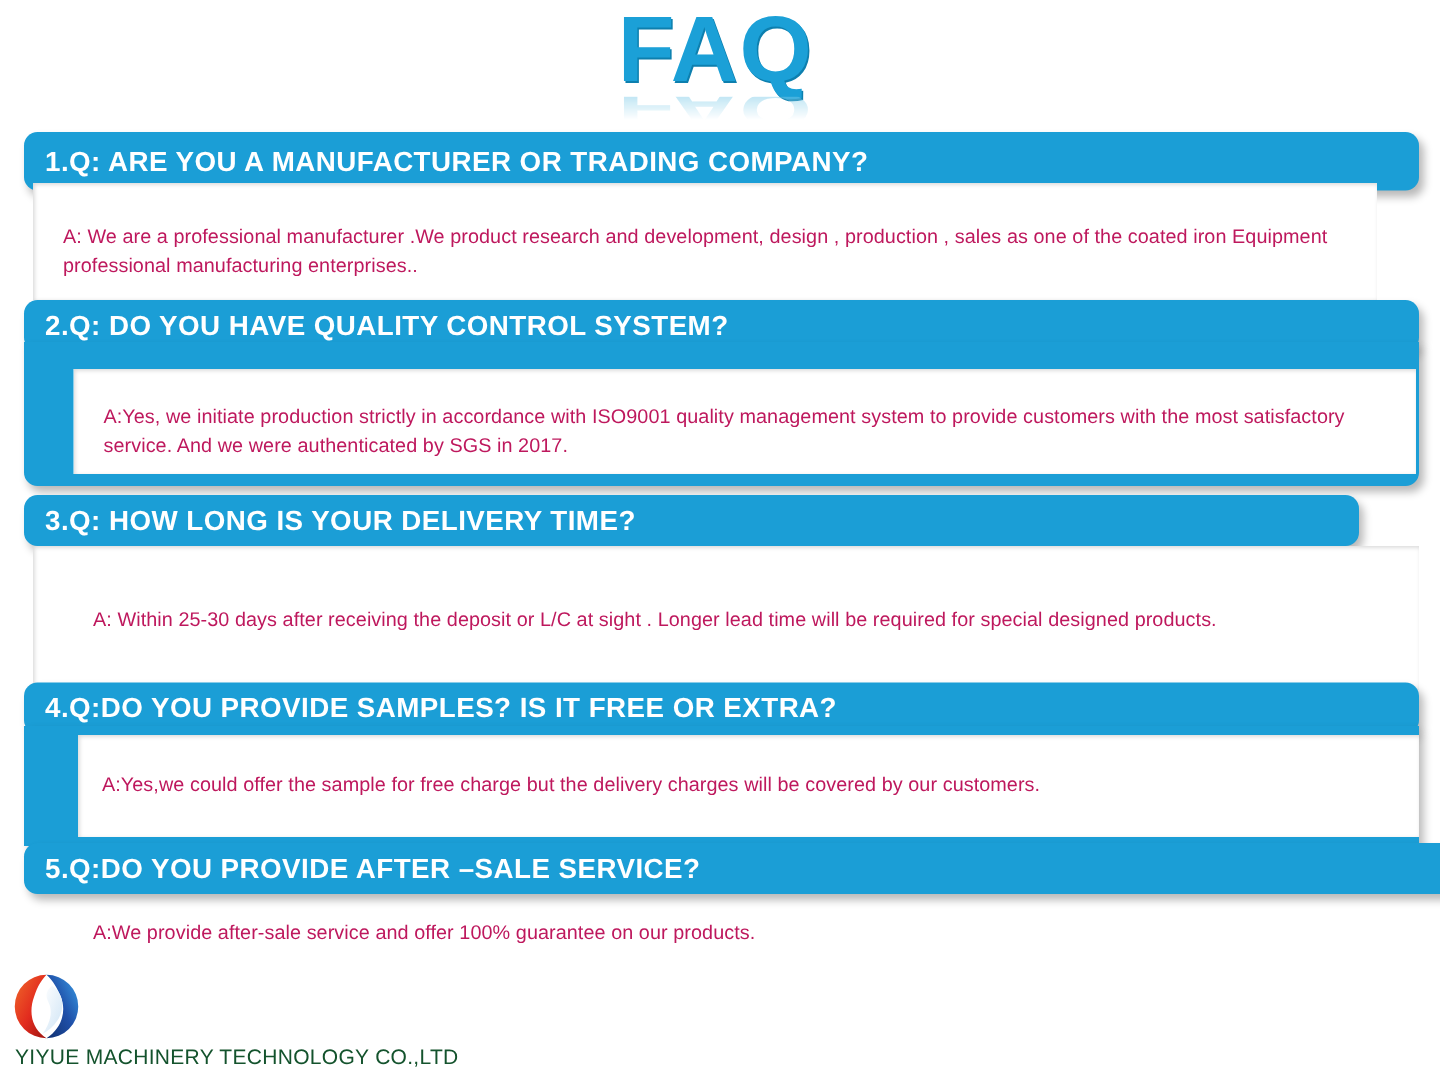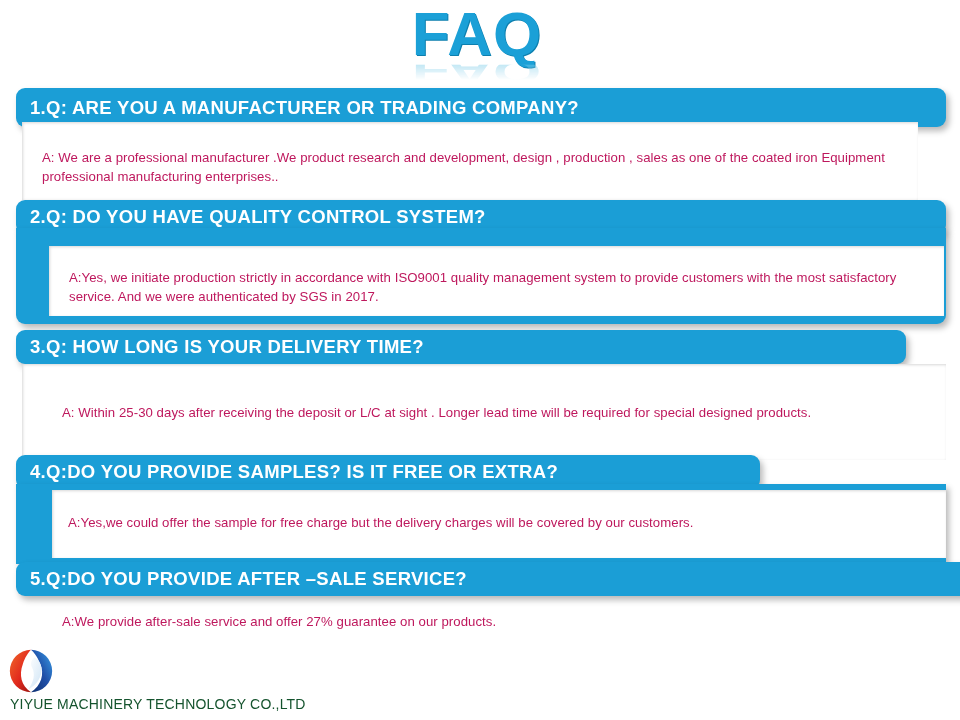--- a/index.html
+++ b/index.html
@@ -132,33 +132,33 @@
 
 <div class="faq-block">
   <div class="q-bar" style="left:0; top:330px; width:890px; height:34px;">
     <span class="q-label">3.Q: HOW LONG IS YOUR DELIVERY TIME?</span>
   </div>
   <div class="a-box" style="left:6px; top:364px; width:924px; height:96px;"></div>
   <div class="a-text" style="left:46px; top:403px; width:810px;">A: Within 25-30 days after receiving  the deposit or L/C at sight . Longer lead time will be required for special designed products.</div>
 </div>
 
 <div class="faq-block">
-  <div class="q-bar" style="left:0; top:455px; width:744px; height:34px;">
+  <div class="q-bar" style="left:0; top:455px; width:930px; height:34px;">
     <span class="q-label">4.Q:DO YOU PROVIDE SAMPLES? IS IT FREE OR EXTRA?</span>
   </div>
   <div class="q-bar" style="left:0; top:484px; width:930px; height:80px; border-radius:0;"></div>
   <div class="a-box" style="left:36px; top:490px; width:894px; height:68px;"></div>
   <div class="a-text" style="left:52px; top:513px; width:866px;">A:Yes,we could offer the sample for free charge but  the delivery charges will be covered by  our customers.</div>
 </div>
 
 <div class="faq-block">
   <div class="q-bar" style="left:0; top:562px; width:960px; height:34px;">
     <span class="q-label">5.Q:DO YOU PROVIDE AFTER –SALE  SERVICE?</span>
   </div>
-  <div class="a-text" style="left:46px; top:612px; width:860px;">A:We provide after-sale service and offer 27% guarantee on our products.</div>
+  <div class="a-text" style="left:46px; top:612px; width:860px;">A:We provide after-sale service and offer 100% guarantee on our products.</div>
 </div>
 
 <svg id="footer-logo" viewBox="0 0 100 100">
   <defs>
     <linearGradient id="lg-red" x1="0" y1="0" x2="1" y2="1">
       <stop offset="0%" stop-color="#f06a2a"></stop>
       <stop offset="55%" stop-color="#e22b1e"></stop>
       <stop offset="100%" stop-color="#9d1410"></stop>
     </linearGradient>
     <linearGradient id="lg-blue" x1="1" y1="0" x2="0" y2="1">

